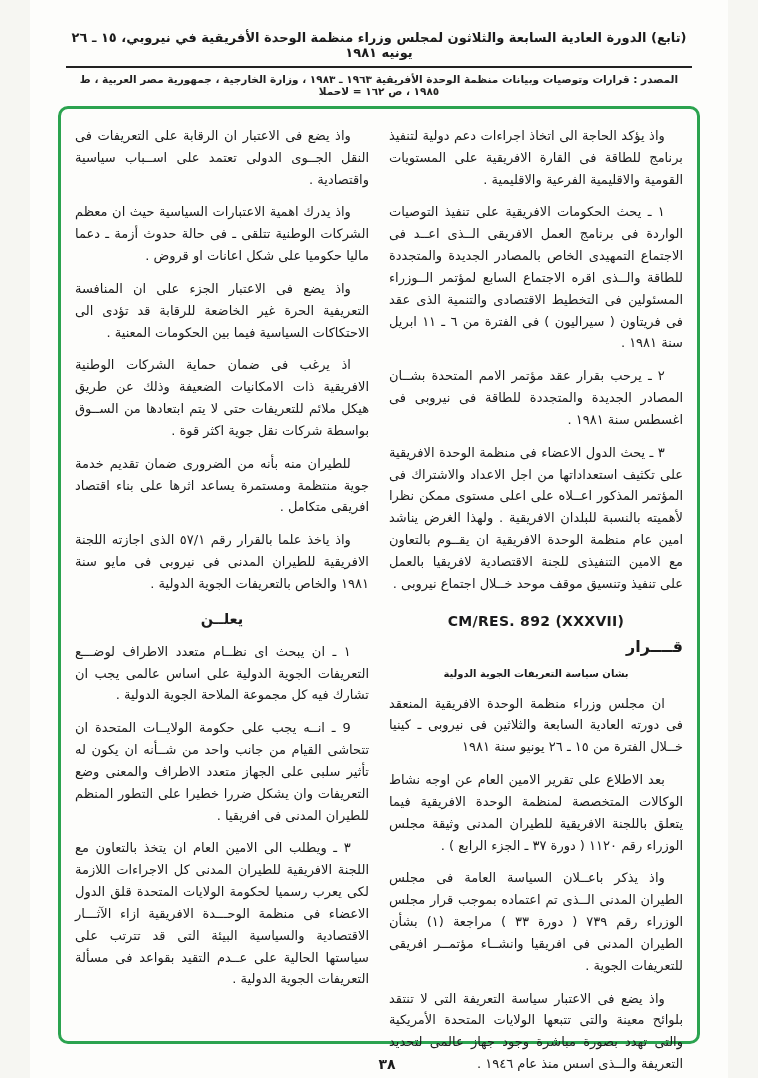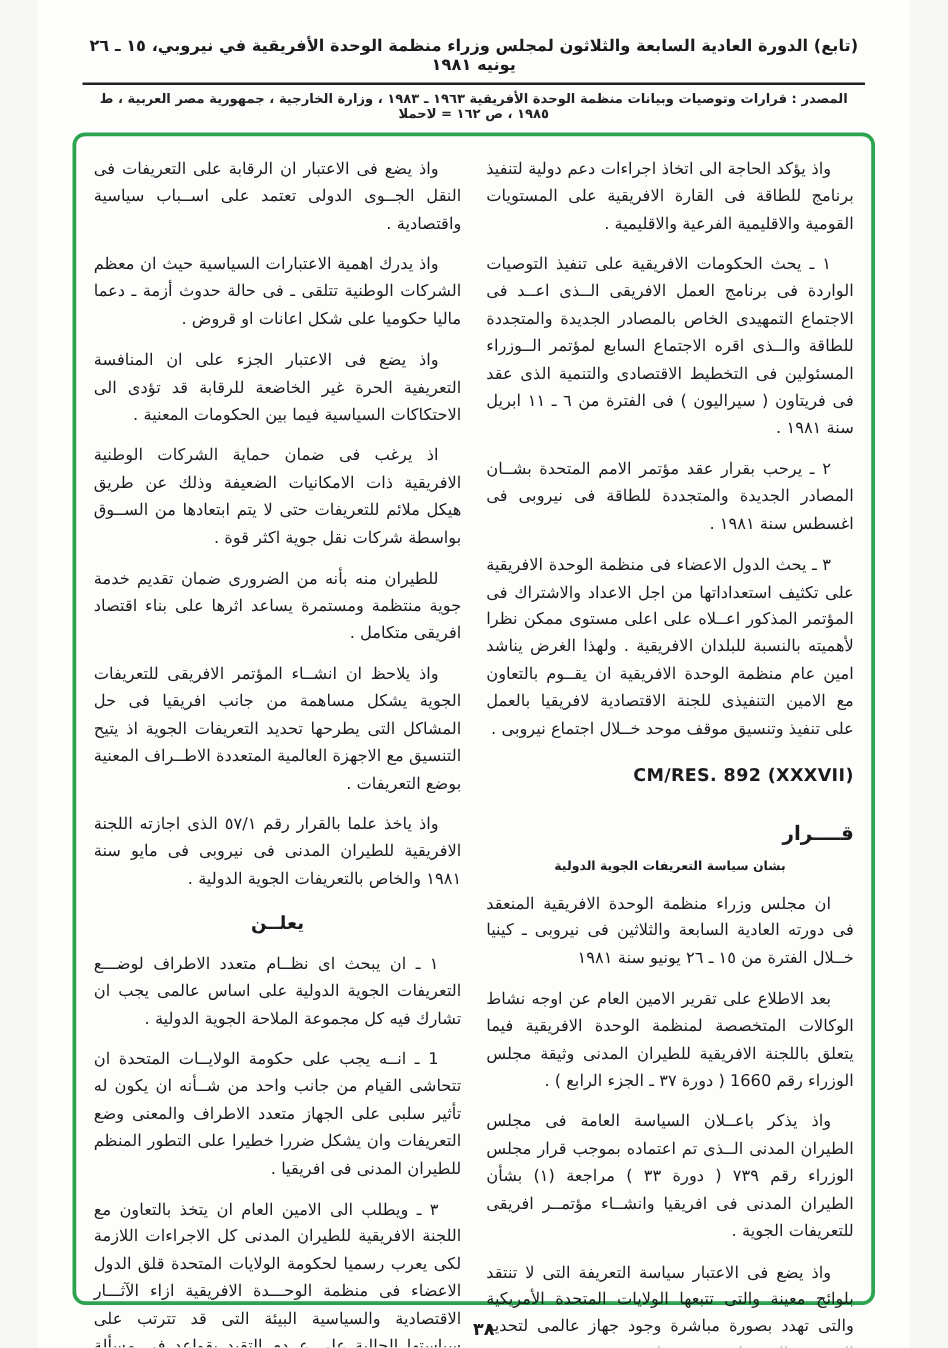--- a/index.html
+++ b/index.html
@@ -65,24 +65,24 @@
   }
   .col p {
     margin: 0 0 11px 0;
     font-size: 13px;
     line-height: 1.68;
     text-align: justify;
     text-indent: 1.4em;
   }
   .res-code {
     direction: ltr;
-    text-align: right;
+    text-align: center;
     font-weight: bold;
     font-size: 14px;
-    margin: 18px 0 28px 0;
+    margin: 18px 0 8px 0;
     letter-spacing: 0.3px;
   }
   .res-title {
     font-weight: bold;
     font-size: 16px;
     margin: 0 0 12px 0;
   }
   .res-subtitle {
     text-align: center;
     font-weight: bold;
@@ -125,38 +125,37 @@
         <p>واذ يؤكد الحاجة الى اتخاذ اجراءات دعم دولية لتنفيذ برنامج للطاقة فى القارة الافريقية على المستويات القومية والاقليمية الفرعية والاقليمية .</p>
         <p>١ ـ يحث الحكومات الافريقية على تنفيذ التوصيات الواردة فى برنامج العمل الافريقى الــذى اعــد فى الاجتماع التمهيدى الخاص بالمصادر الجديدة والمتجددة للطاقة والــذى اقره الاجتماع السابع لمؤتمر الــوزراء المسئولين فى التخطيط الاقتصادى والتنمية الذى عقد فى فريتاون ( سيراليون ) فى الفترة من ٦ ـ ١١ ابريل سنة ١٩٨١ .</p>
         <p>٢ ـ يرحب بقرار عقد مؤتمر الامم المتحدة بشــان المصادر الجديدة والمتجددة للطاقة فى نيروبى فى اغسطس سنة ١٩٨١ .</p>
         <p>٣ ـ يحث الدول الاعضاء فى منظمة الوحدة الافريقية على تكثيف استعداداتها من اجل الاعداد والاشتراك فى المؤتمر المذكور اعــلاه على اعلى مستوى ممكن نظرا لأهميته بالنسبة للبلدان الافريقية . ولهذا الغرض يناشد امين عام منظمة الوحدة الافريقية ان يقــوم بالتعاون مع الامين التنفيذى للجنة الاقتصادية لافريقيا بالعمل على تنفيذ وتنسيق موقف موحد خــلال اجتماع نيروبى .</p>
 
         <div class="res-code">CM/RES. 892 (XXXVII)</div>
         <div class="res-title">قــــرار</div>
         <div class="res-subtitle">بشان سياسة التعريفات الجوية الدولية</div>
 
         <p>ان مجلس وزراء منظمة الوحدة الافريقية المنعقد فى دورته العادية السابعة والثلاثين فى نيروبى ـ كينيا خــلال الفترة من ١٥ ـ ٢٦ يونيو سنة ١٩٨١</p>
-        <p>بعد الاطلاع على تقرير الامين العام عن اوجه نشاط الوكالات المتخصصة لمنظمة الوحدة الافريقية فيما يتعلق باللجنة الافريقية للطيران المدنى وثيقة مجلس الوزراء رقم 1660 ( دورة ٣٧ ـ الجزء الرابع ) .</p>
+        <p>بعد الاطلاع على تقرير الامين العام عن اوجه نشاط الوكالات المتخصصة لمنظمة الوحدة الافريقية فيما يتعلق باللجنة الافريقية للطيران المدنى وثيقة مجلس الوزراء رقم ١١٢٠ ( دورة ٣٧ ـ الجزء الرابع ) .</p>
         <p>واذ يذكر باعــلان السياسة العامة فى مجلس الطيران المدنى الــذى تم اعتماده بموجب قرار مجلس الوزراء رقم ٧٣٩ ( دورة ٣٣ ) مراجعة (١) بشأن الطيران المدنى فى افريقيا وانشــاء مؤتمــر افريقى للتعريفات الجوية .</p>
         <p>واذ يضع فى الاعتبار سياسة التعريفة التى لا تنتقد بلوائح معينة والتى تتبعها الولايات المتحدة الأمريكية والتى تهدد بصورة مباشرة وجود جهاز عالمى لتحديد التعريفة والــذى اسس منذ عام ١٩٤٦ .</p>
       </div>
 
       <div class="col">
         <p>واذ يضع فى الاعتبار ان الرقابة على التعريفات فى النقل الجــوى الدولى تعتمد على اســباب سياسية واقتصادية .</p>
         <p>واذ يدرك اهمية الاعتبارات السياسية حيث ان معظم الشركات الوطنية تتلقى ـ فى حالة حدوث أزمة ـ دعما ماليا حكوميا على شكل اعانات او قروض .</p>
         <p>واذ يضع فى الاعتبار الجزء على ان المنافسة التعريفية الحرة غير الخاضعة للرقابة قد تؤدى الى الاحتكاكات السياسية فيما بين الحكومات المعنية .</p>
         <p>اذ يرغب فى ضمان حماية الشركات الوطنية الافريقية ذات الامكانيات الضعيفة وذلك عن طريق هيكل ملائم للتعريفات حتى لا يتم ابتعادها من الســوق بواسطة شركات نقل جوية اكثر قوة .</p>
         <p>للطيران منه بأنه من الضرورى ضمان تقديم خدمة جوية منتظمة ومستمرة يساعد اثرها على بناء اقتصاد افريقى متكامل .</p>
-        <p>واذ يلاحظ ان انشــاء المؤتمر الافريقى للتعريفات الجوية يشكل مساهمة من جانب افريقيا فى حل المشاكل التى يطرحها تحديد التعريفات الجوية اذ يتيح التنسيق مع الاجهزة العالمية المتعددة الاطــراف المعنية بوضع التعريفات .</p>
         <p>واذ ياخذ علما بالقرار رقم ٥٧/١ الذى اجازته اللجنة الافريقية للطيران المدنى فى نيروبى فى مايو سنة ١٩٨١ والخاص بالتعريفات الجوية الدولية .</p>
 
         <div class="declare-heading">يعلــن</div>
 
         <p>١ ـ ان يبحث اى نظــام متعدد الاطراف لوضـــع التعريفات الجوية الدولية على اساس عالمى يجب ان تشارك فيه كل مجموعة الملاحة الجوية الدولية .</p>
-        <p>1 ـ انــه يجب على حكومة الولايــات المتحدة ان تتحاشى القيام من جانب واحد من شــأنه ان يكون له تأثير سلبى على الجهاز متعدد الاطراف والمعنى وضع التعريفات وان يشكل ضررا خطيرا على التطور المنظم للطيران المدنى فى افريقيا .</p>
+        <p>9 ـ انــه يجب على حكومة الولايــات المتحدة ان تتحاشى القيام من جانب واحد من شــأنه ان يكون له تأثير سلبى على الجهاز متعدد الاطراف والمعنى وضع التعريفات وان يشكل ضررا خطيرا على التطور المنظم للطيران المدنى فى افريقيا .</p>
         <p>٣ ـ ويطلب الى الامين العام ان يتخذ بالتعاون مع اللجنة الافريقية للطيران المدنى كل الاجراءات اللازمة لكى يعرب رسميا لحكومة الولايات المتحدة قلق الدول الاعضاء فى منظمة الوحـــدة الافريقية ازاء الآثـــار الاقتصادية والسياسية البيئة التى قد تترتب على سياستها الحالية على عــدم التقيد بقواعد فى مسألة التعريفات الجوية الدولية .</p>
       </div>
 
     </div>
   </div>
 
   <footer class="doc-footer">
     <span>٣٨</span>
   </footer>
 

